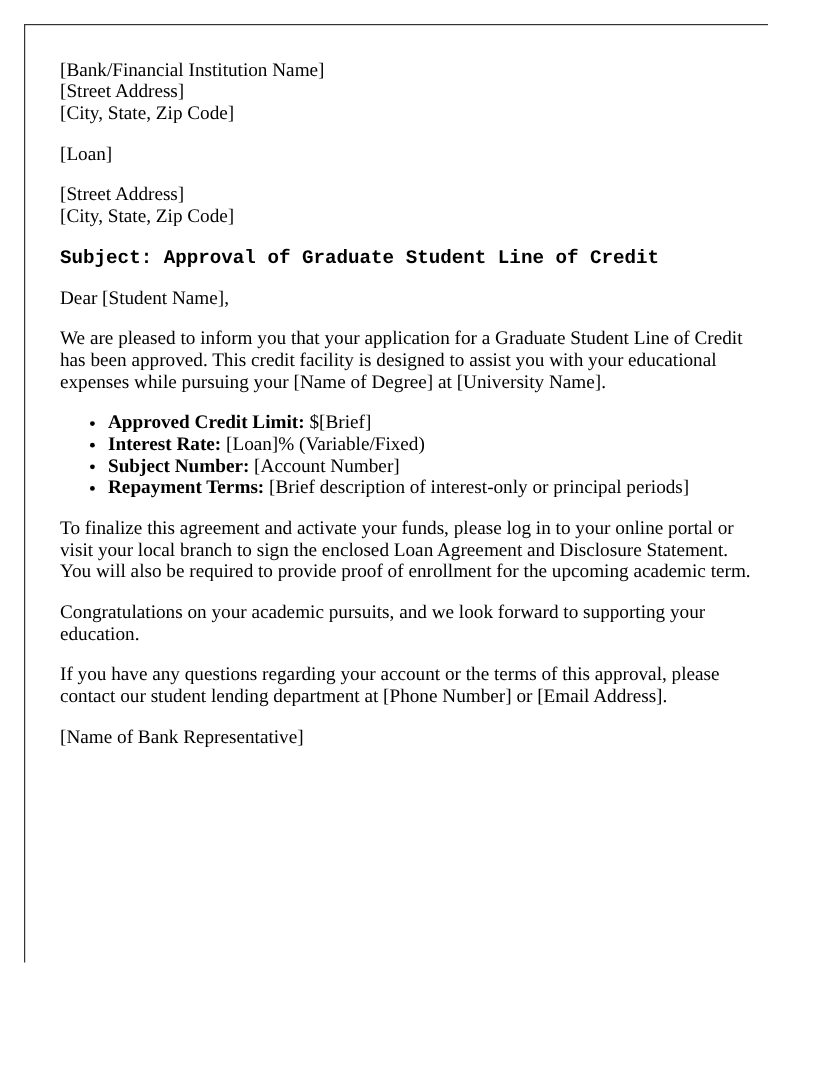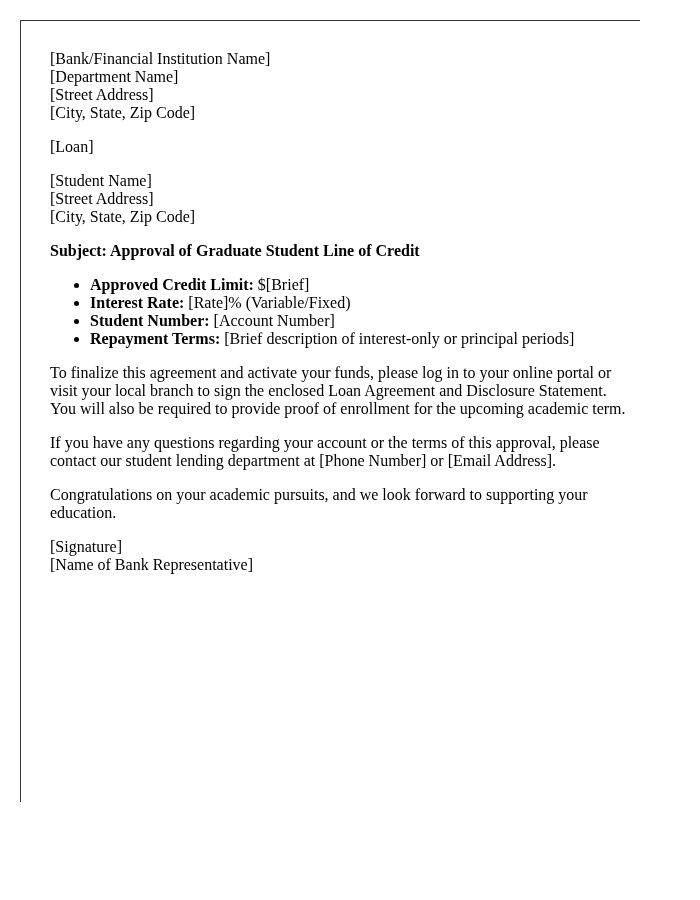--- a/index.html
+++ b/index.html
@@ -33,20 +33,21 @@
       min-height: 900px;
     }
     .block {
       margin: 0 0 16px 0;
     }
     .block p, .block div.line {
       margin: 0;
     }
     .subject {
       font-weight: bold;
+      font-family: Liberation Mono, monospace;
     }
     ul.details {
       margin: 0 0 16px 0;
       padding-left: 40px;
       list-style: disc;
     }
     ul.details li {
       margin: 0;
     }
     ul.details li .term {
@@ -54,54 +55,53 @@
     }
   </style>
 </head>
 <body>
 
 <div class="page-clip">
   <div class="letter">
 
     <div class="block">
       <div class="line">[Bank/Financial Institution Name]</div>
-      <div class="line">[Department Name]</div>
       <div class="line">[Street Address]</div>
       <div class="line">[City, State, Zip Code]</div>
     </div>
 
     <div class="block">
       <div class="line">[Loan]</div>
     </div>
 
     <div class="block">
-      <div class="line">[Student Name]</div>
       <div class="line">[Street Address]</div>
       <div class="line">[City, State, Zip Code]</div>
     </div>
 
     <div class="block subject">Subject: Approval of Graduate Student Line of Credit</div>
 
+    <div class="block">Dear [Student Name],</div>
 
+    <p class="block">We are pleased to inform you that your application for a Graduate Student Line of Credit has been approved. This credit facility is designed to assist you with your educational expenses while pursuing your [Name of Degree] at [University Name].</p>
 
 
     <ul class="details">
       <li><span class="term">Approved Credit Limit:</span><span> $[Brief]</span></li>
-      <li><span class="term">Interest Rate:</span><span> [Rate]% (Variable/Fixed)</span></li>
-      <li><span class="term">Student Number:</span><span> [Account Number]</span></li>
+      <li><span class="term">Interest Rate:</span><span> [Loan]% (Variable/Fixed)</span></li>
+      <li><span class="term">Subject Number:</span><span> [Account Number]</span></li>
       <li><span class="term">Repayment Terms:</span><span> [Brief description of interest-only or principal periods]</span></li>
     </ul>
 
     <p class="block">To finalize this agreement and activate your funds, please log in to your online portal or visit your local branch to sign the enclosed Loan Agreement and Disclosure Statement. You will also be required to provide proof of enrollment for the upcoming academic term.</p>
 
 
+    <p class="block">Congratulations on your academic pursuits, and we look forward to supporting your education.</p>
+
     <p class="block">If you have any questions regarding your account or the terms of this approval, please contact our student lending department at [Phone Number] or [Email Address].</p>
-
-    <p class="block">Congratulations on your academic pursuits, and we look forward to supporting your education.</p>
 
 
     <div class="block">
-      <div class="line">[Signature]</div>
       <div class="line">[Name of Bank Representative]</div>
     </div>
 
   </div>
 </div>
 
 </body></html>

